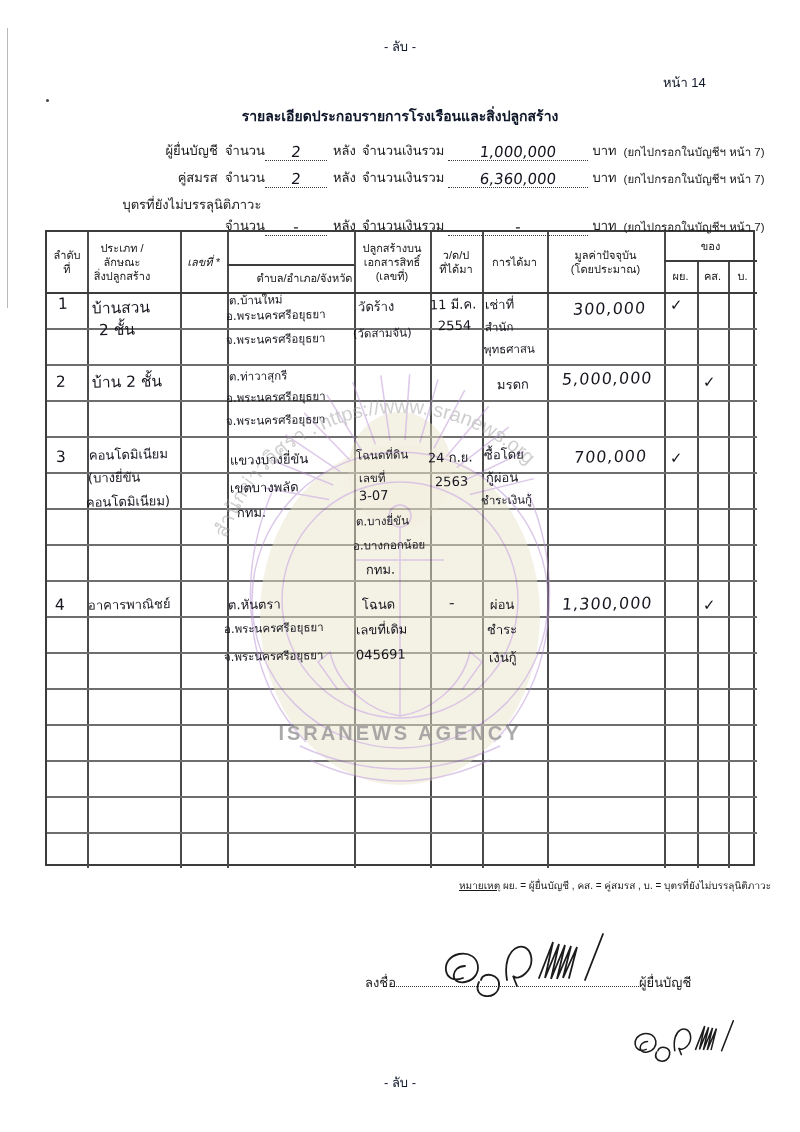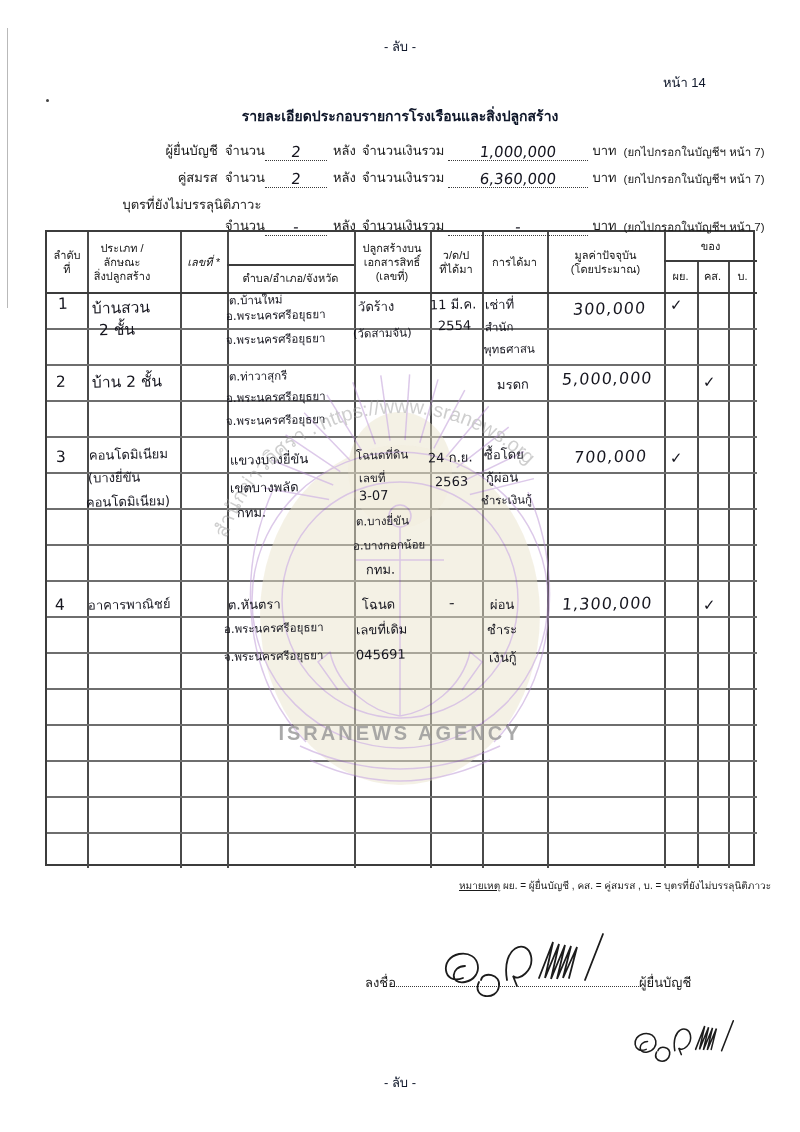--- a/index.html
+++ b/index.html
@@ -163,21 +163,21 @@
     <div class="hline" style="left:0;top:528px;width:710px;"></div>
     <div class="hline" style="left:0;top:564px;width:710px;"></div>
     <div class="hline" style="left:0;top:600px;width:710px;"></div>
 
     <div class="hcell" style="left:0;top:0;width:40px;height:60px;">ลำดับ
 ที่</div>
     <div class="hcell" style="left:40px;top:0;width:70px;height:60px;">ประเภท /
 ลักษณะ
 สิ่งปลูกสร้าง</div>
     <div class="hcell" style="left:133px;top:0;width:47px;height:60px;font-style:italic;">เลขที่ *</div>
-    <div class="hcell" style="left:180px;top:32px;width:127px;height:28px;">ตำบล/อำเภอ/จังหวัด</div>
+    <div class="hcell" style="left:194px;top:32px;width:127px;height:28px;">ตำบล/อำเภอ/จังหวัด</div>
     <div class="hcell" style="left:307px;top:0;width:76px;height:60px;">ปลูกสร้างบน
 เอกสารสิทธิ์
 (เลขที่)</div>
     <div class="hcell" style="left:383px;top:0;width:52px;height:60px;">ว/ด/ป
 ที่ได้มา</div>
     <div class="hcell" style="left:435px;top:0;width:65px;height:60px;">การได้มา</div>
     <div class="hcell" style="left:500px;top:0;width:117px;height:60px;">มูลค่าปัจจุบัน
 (โดยประมาณ)</div>
     <div class="hcell" style="left:617px;top:0;width:93px;height:28px;">ของ</div>
     <div class="hcell" style="left:617px;top:28px;width:33px;height:32px;">ผย.</div>

